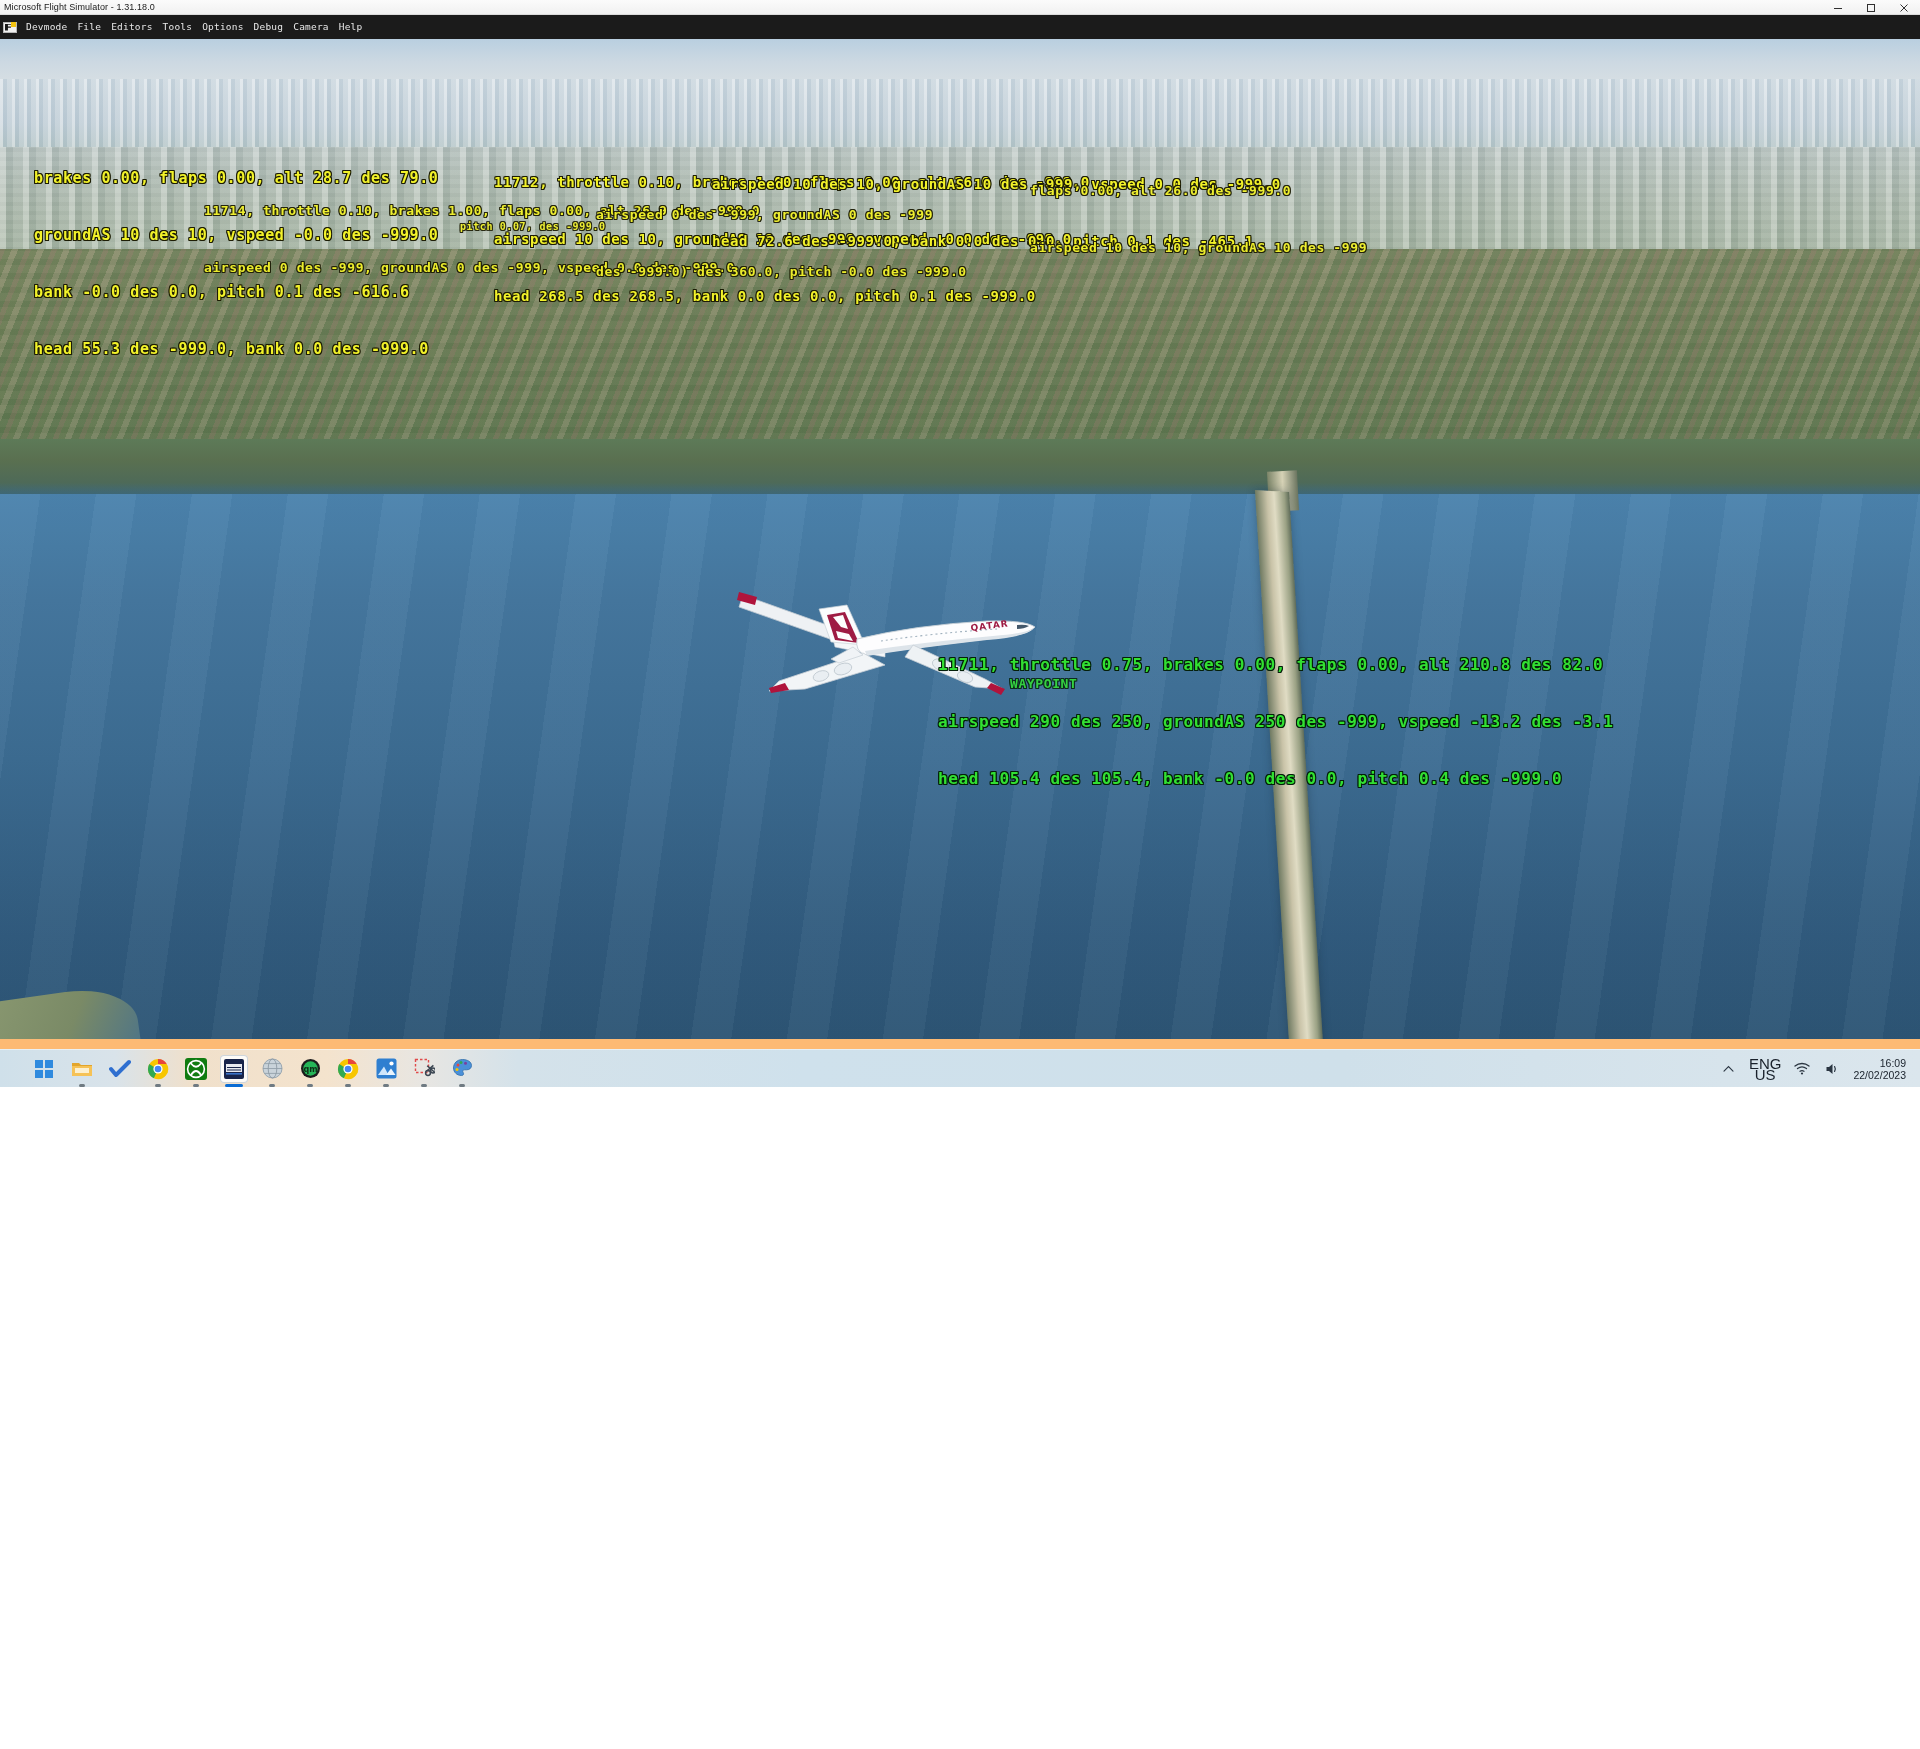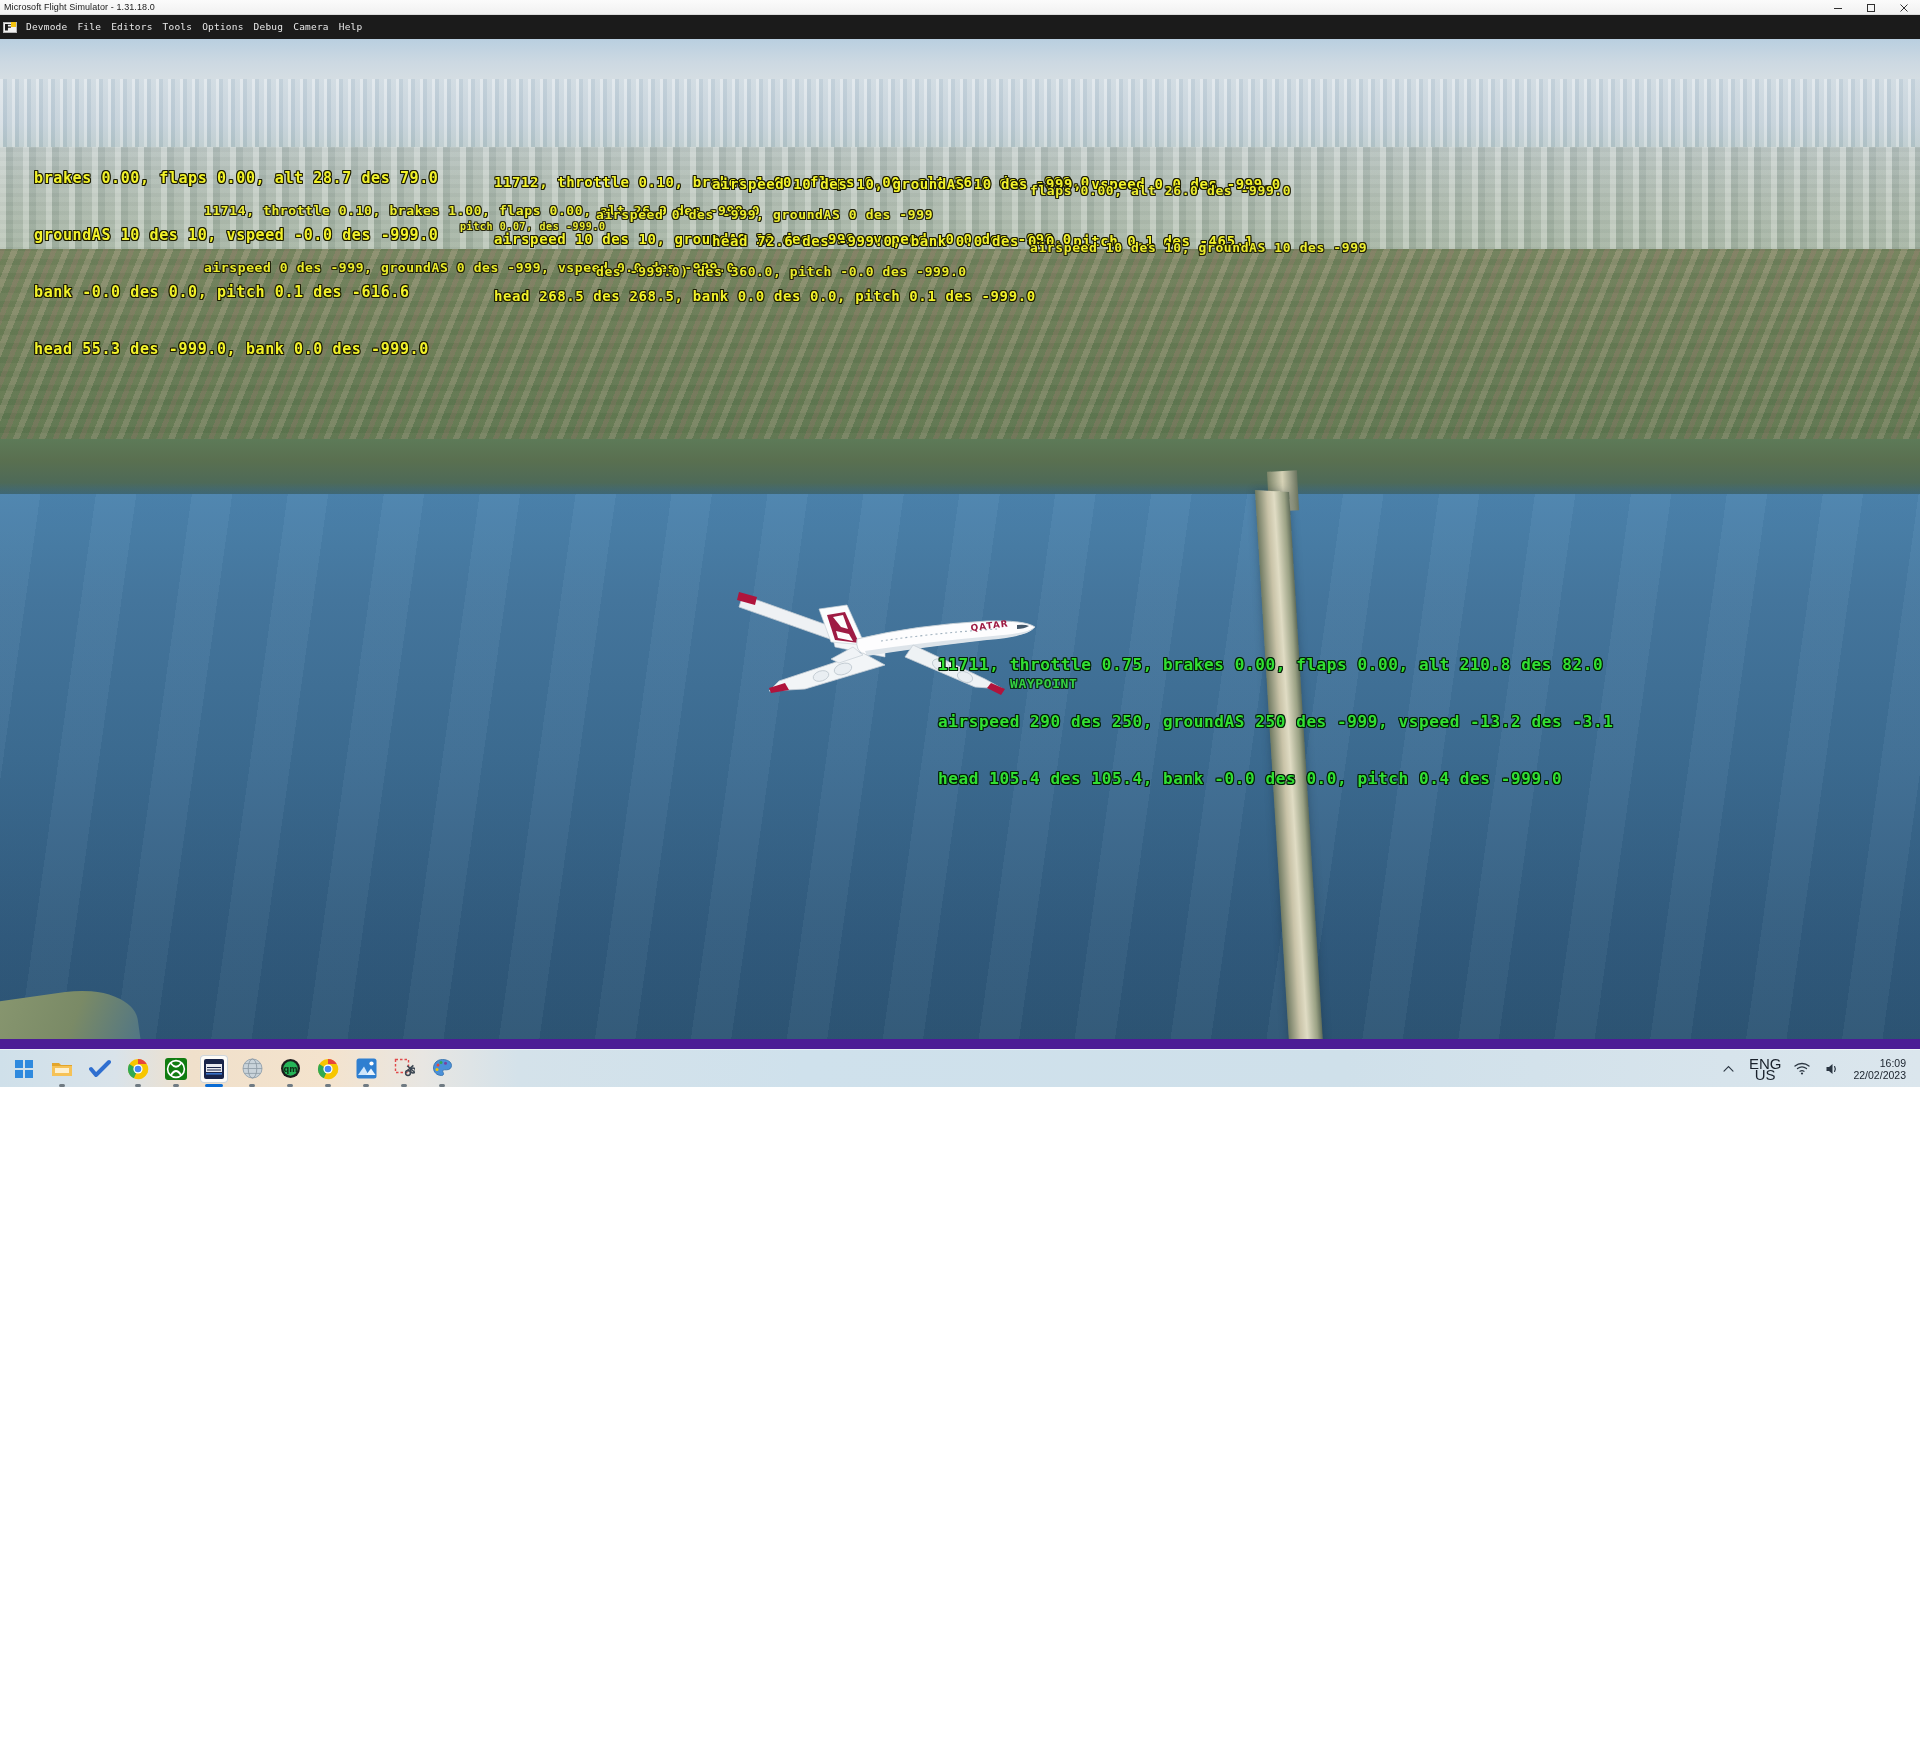--- a/index.html
+++ b/index.html
@@ -8,21 +8,21 @@
     width: 1920px; height: 1749px;
     background: #ffffff;
     font-family: "Liberation Sans", sans-serif;
     overflow: hidden;
   }
 
   
   #app-window {
     position: absolute; left: 0; top: 0;
     width: 1920px; height: 1075px;
-    background: #4c1d95;
+    background: #fdba74;
   }
   #titlebar {
     position: relative;
     height: 15px;
     background: linear-gradient(#fbfbfb, #f1f1f1);
     border-bottom: 1px solid #dcdcdc;
     display: flex; align-items: center;
   }
   #titlebar-text {
     font-size: 9px; color: #1a1a1a;
@@ -221,20 +221,21 @@
     background: linear-gradient(90deg,
       #cfe0ea 0%, #d9e3ea 6%, #f0e0cb 10%, #f4e3cd 17%,
       #e8e6e2 22%, #d4e2ea 27%, #cfe1ec 42%, #cfe0ea 70%, #dbe6ed 100%);
     display: flex; align-items: center;
     border-top: 1px solid rgba(255,255,255,.5);
   }
   #taskbar-icons {
     display: flex; align-items: center;
     gap: 10px;
     padding-left: 10px;
+    margin-left: 20px;
   }
   .tb-icon {
     width: 28px; height: 28px;
     position: relative;
     display: flex; align-items: center; justify-content: center;
     border-radius: 4px;
   }
   .tb-icon svg { display: block; }
   .tb-icon.running::after {
     content: ""; position: absolute;

